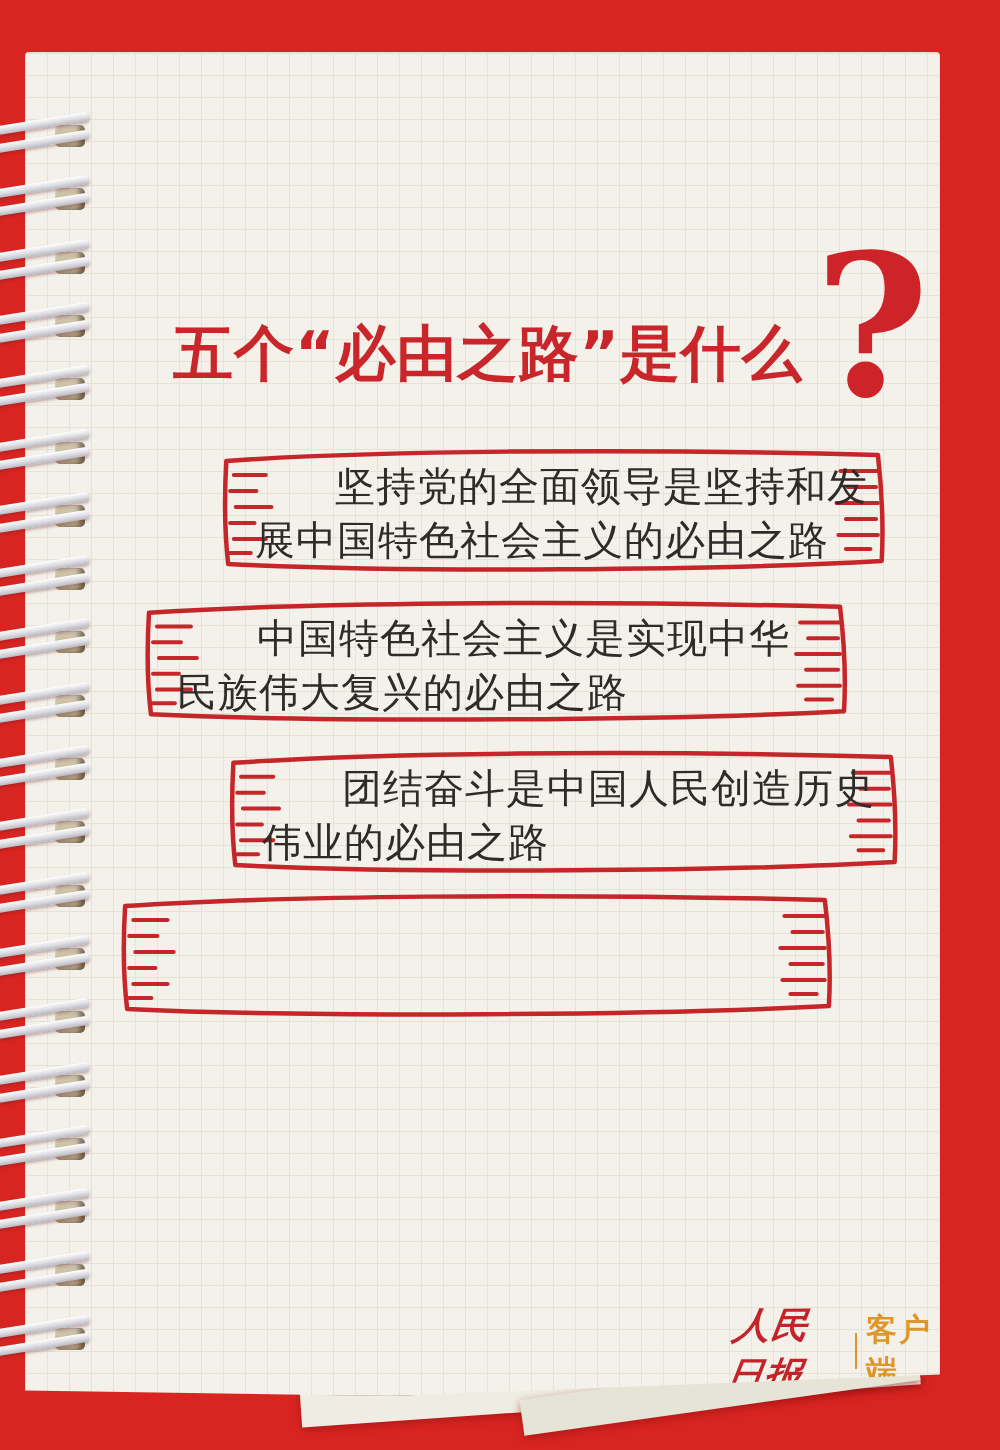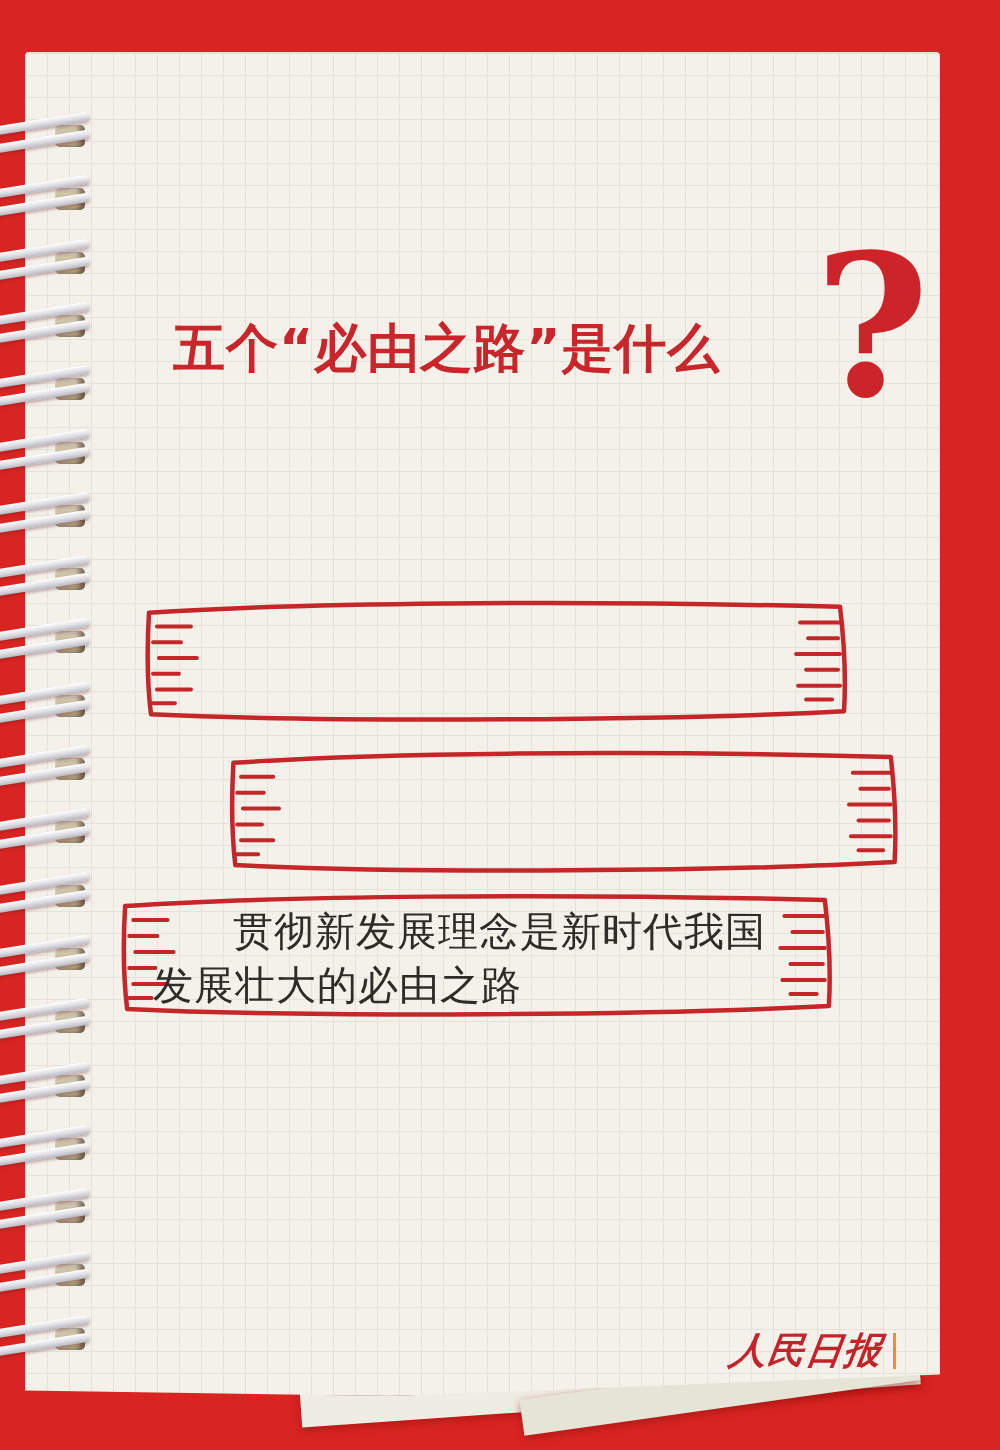--- a/index.html
+++ b/index.html
@@ -41,21 +41,21 @@
   
   .banner{position:absolute;left:110px;top:86px;width:548px;height:172px}
   .banner svg{width:100%;height:100%}
   .banner text{
     fill:#c4262a;font-weight:bold;font-family:"DejaVu Sans",sans-serif;
     letter-spacing:4px;
   }
   
   .title{
     position:absolute;left:148px;top:262px;width:700px;
-    color:#c8262a;font-size:52px;font-weight:900;letter-spacing:1px;
+    color:#c8262a;font-size:60px;font-weight:900;letter-spacing:1px;
     font-family:"DejaVu Sans",sans-serif;white-space:nowrap;
   }
   .qmark{
     position:absolute;left:772px;top:176px;width:150px;height:250px;
     color:#cd2429;font-size:196px;font-weight:bold;line-height:1;
     font-family:"DejaVu Serif",serif;text-align:center;
   }
   
   .item{position:absolute}
   .item svg{position:absolute;left:0;top:0;width:100%;height:100%}
@@ -91,50 +91,60 @@
 
   <div class="stack stack-a"></div>
   <div class="stack stack-b"></div>
 
   <div class="page">
 
 
     <div class="title">五个“必由之路”是什么</div>
     <div class="qmark">?</div>
 
+    <section class="item box1">
+      <svg viewBox="0 0 720 134" preserveAspectRatio="none">
+        <path class="sk" vector-effect="non-scaling-stroke" stroke-width="4.5" d="M 12,18 C 160,8 430,5 704,12 C 708,46 710,84 708,118 C 540,127 200,130 14,121 C 10,88 10,52 12,18 Z"></path>
+        <path class="sk" vector-effect="non-scaling-stroke" stroke-width="4" d="M 20,32 h 34 M 16,48 h 28 M 22,64 h 38 M 16,80 h 26 M 20,96 h 34 M 16,110 h 22"></path>
+        <path class="sk" vector-effect="non-scaling-stroke" stroke-width="4" d="M 664,28 h 40 M 672,44 h 30 M 660,60 h 44 M 670,76 h 32 M 662,92 h 42 M 670,106 h 26"></path>
+      </svg>
+      <p class="item-text">坚持党的全面领导是坚持和发展中国特色社会主义的必由之路</p>
+    </section>
 
     <section class="item box2">
       <svg viewBox="0 0 720 134" preserveAspectRatio="none">
         <path class="sk" vector-effect="non-scaling-stroke" stroke-width="4.5" d="M 12,18 C 160,8 430,5 704,12 C 708,46 710,84 708,118 C 540,127 200,130 14,121 C 10,88 10,52 12,18 Z"></path>
         <path class="sk" vector-effect="non-scaling-stroke" stroke-width="4" d="M 20,32 h 34 M 16,48 h 28 M 22,64 h 38 M 16,80 h 26 M 20,96 h 34 M 16,110 h 22"></path>
         <path class="sk" vector-effect="non-scaling-stroke" stroke-width="4" d="M 664,28 h 40 M 672,44 h 30 M 660,60 h 44 M 670,76 h 32 M 662,92 h 42 M 670,106 h 26"></path>
       </svg>
+      <p class="item-text">中国特色社会主义是实现中华民族伟大复兴的必由之路</p>
     </section>
 
     <section class="item box3">
       <svg viewBox="0 0 720 134" preserveAspectRatio="none">
         <path class="sk" vector-effect="non-scaling-stroke" stroke-width="4.5" d="M 12,18 C 160,8 430,5 704,12 C 708,46 710,84 708,118 C 540,127 200,130 14,121 C 10,88 10,52 12,18 Z"></path>
         <path class="sk" vector-effect="non-scaling-stroke" stroke-width="4" d="M 20,32 h 34 M 16,48 h 28 M 22,64 h 38 M 16,80 h 26 M 20,96 h 34 M 16,110 h 22"></path>
         <path class="sk" vector-effect="non-scaling-stroke" stroke-width="4" d="M 664,28 h 40 M 672,44 h 30 M 660,60 h 44 M 670,76 h 32 M 662,92 h 42 M 670,106 h 26"></path>
       </svg>
+      <p class="item-text">团结奋斗是中国人民创造历史伟业的必由之路</p>
     </section>
 
     <section class="item box4">
       <svg viewBox="0 0 720 134" preserveAspectRatio="none">
         <path class="sk" vector-effect="non-scaling-stroke" stroke-width="4.5" d="M 12,18 C 160,8 430,5 704,12 C 708,46 710,84 708,118 C 540,127 200,130 14,121 C 10,88 10,52 12,18 Z"></path>
         <path class="sk" vector-effect="non-scaling-stroke" stroke-width="4" d="M 20,32 h 34 M 16,48 h 28 M 22,64 h 38 M 16,80 h 26 M 20,96 h 34 M 16,110 h 22"></path>
         <path class="sk" vector-effect="non-scaling-stroke" stroke-width="4" d="M 664,28 h 40 M 672,44 h 30 M 660,60 h 44 M 670,76 h 32 M 662,92 h 42 M 670,106 h 26"></path>
       </svg>
-      <p class="item-text">贯彻新发展理念是新时代我国发展壮大的必由之路</p>
     </section>
 
 
     <div class="footer">
       <span class="brand">人民日报</span>
       <span class="footer-divider"></span>
+      <span class="suffix">客户端</span>
     </div>
 
   </div>
 
   <div id="binding">
       <div class="ring" style="top: 117px;">
         <span class="hole"></span>
         <span class="wire w1"></span>
         <span class="wire w2"></span>
       </div>

